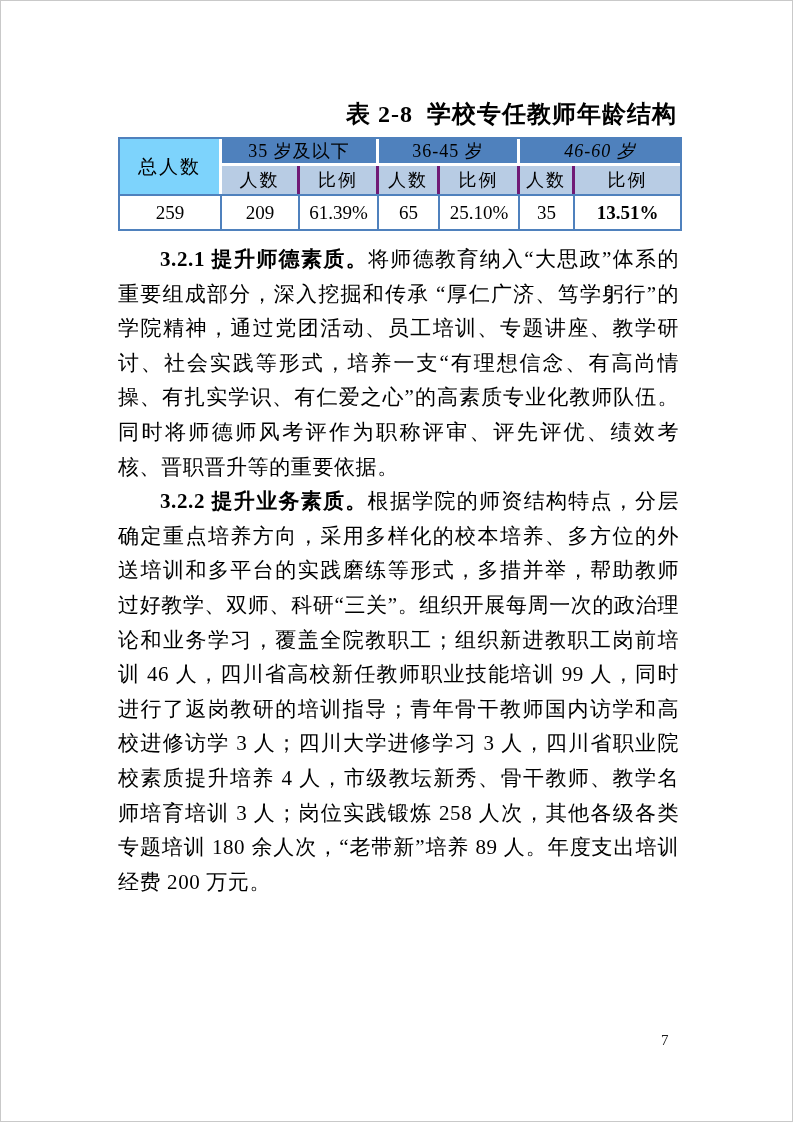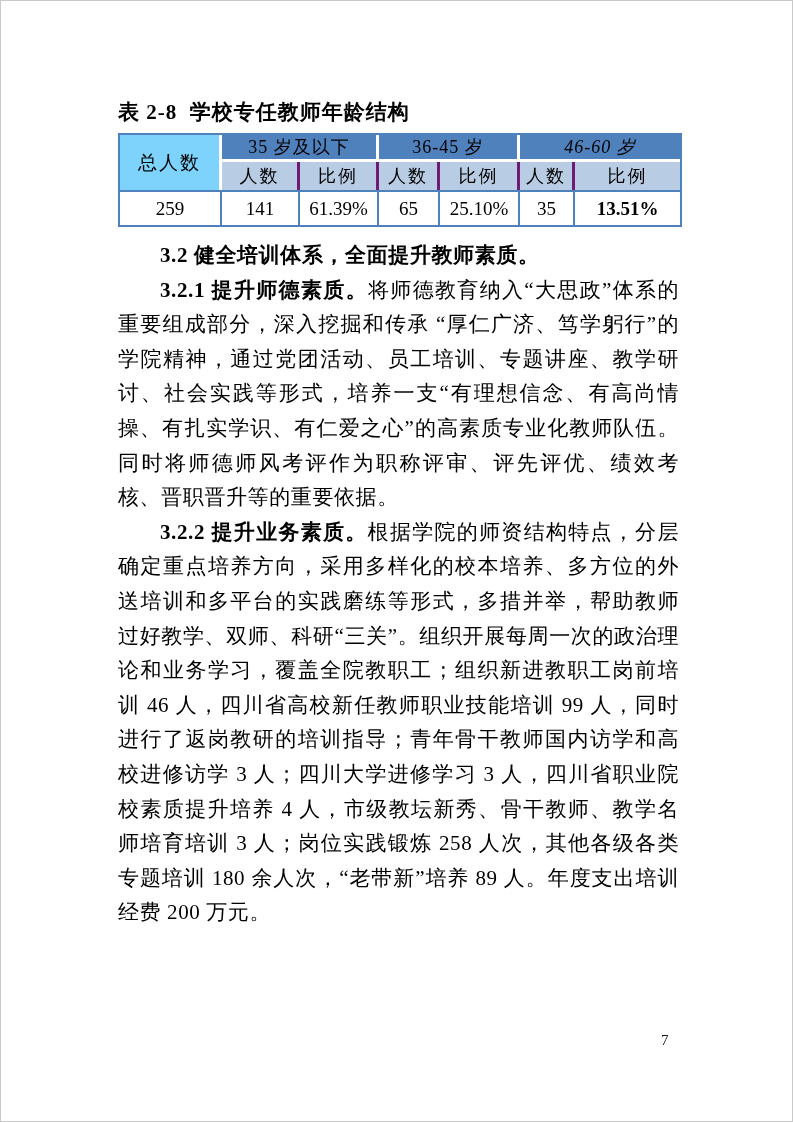--- a/index.html
+++ b/index.html
@@ -14,23 +14,23 @@
     box-sizing: border-box;
     background: #ffffff;
     border: 1px solid #c9c9c9;
     padding: 97px 115px 0 117px;
     font-family: "Liberation Serif", "DejaVu Serif", serif;
     color: #000000;
     overflow: hidden;
   }
   .caption {
     margin: 0 0 7px 0;
-    font-size: 21px;
+    font-size: 24px;
     font-weight: 700;
-    text-align: left;
+    text-align: right;
     letter-spacing: 1px;
     white-space: pre;
   }
   table.age-table {
     width: 560px;
     table-layout: fixed;
     border-collapse: separate;
     border-spacing: 0;
     border: 2px solid #4f81bd;
   }
@@ -130,31 +130,30 @@
       <tr>
         <td class="sub">人数</td>
         <td class="sub">比例</td>
         <td class="sub">人数</td>
         <td class="sub">比例</td>
         <td class="sub">人数</td>
         <td class="sub last">比例</td>
       </tr>
       <tr class="data-row">
         <td>259</td>
-        <td>141</td>
+        <td>209</td>
         <td>61.39%</td>
         <td>65</td>
         <td>25.10%</td>
         <td>35</td>
         <td class="last">13.51%</td>
       </tr>
     </tbody>
   </table>
 
   <div class="bodytext">
-    <p><span class="lead">3.2 健全培训体系，全面提升教师素质。</span><span></span></p>
     <p><span class="lead">3.2.1 提升师德素质。</span><span>将师德教育纳入“大思政”体系的重要组成部分，深入挖掘和传承 “厚仁广济、笃学躬行”的学院精神，通过党团活动、员工培训、专题讲座、教学研讨、社会实践等形式，培养一支“有理想信念、有高尚情操、有扎实学识、有仁爱之心”的高素质专业化教师队伍。同时将师德师风考评作为职称评审、评先评优、绩效考核、晋职晋升等的重要依据。</span></p>
     <p><span class="lead">3.2.2 提升业务素质。</span><span>根据学院的师资结构特点，分层确定重点培养方向，采用多样化的校本培养、多方位的外送培训和多平台的实践磨练等形式，多措并举，帮助教师过好教学、双师、科研“三关”。组织开展每周一次的政治理论和业务学习，覆盖全院教职工；组织新进教职工岗前培训 46 人，四川省高校新任教师职业技能培训 99 人，同时进行了返岗教研的培训指导；青年骨干教师国内访学和高校进修访学 3 人；四川大学进修学习 3 人，四川省职业院校素质提升培养 4 人，市级教坛新秀、骨干教师、教学名师培育培训 3 人；岗位实践锻炼 258 人次，其他各级各类专题培训 180 余人次，“老带新”培养 89 人。年度支出培训经费 200 万元。</span></p>
   </div>
 
   <div class="pageno">7</div>
 
 </div>
 
 </body></html>

